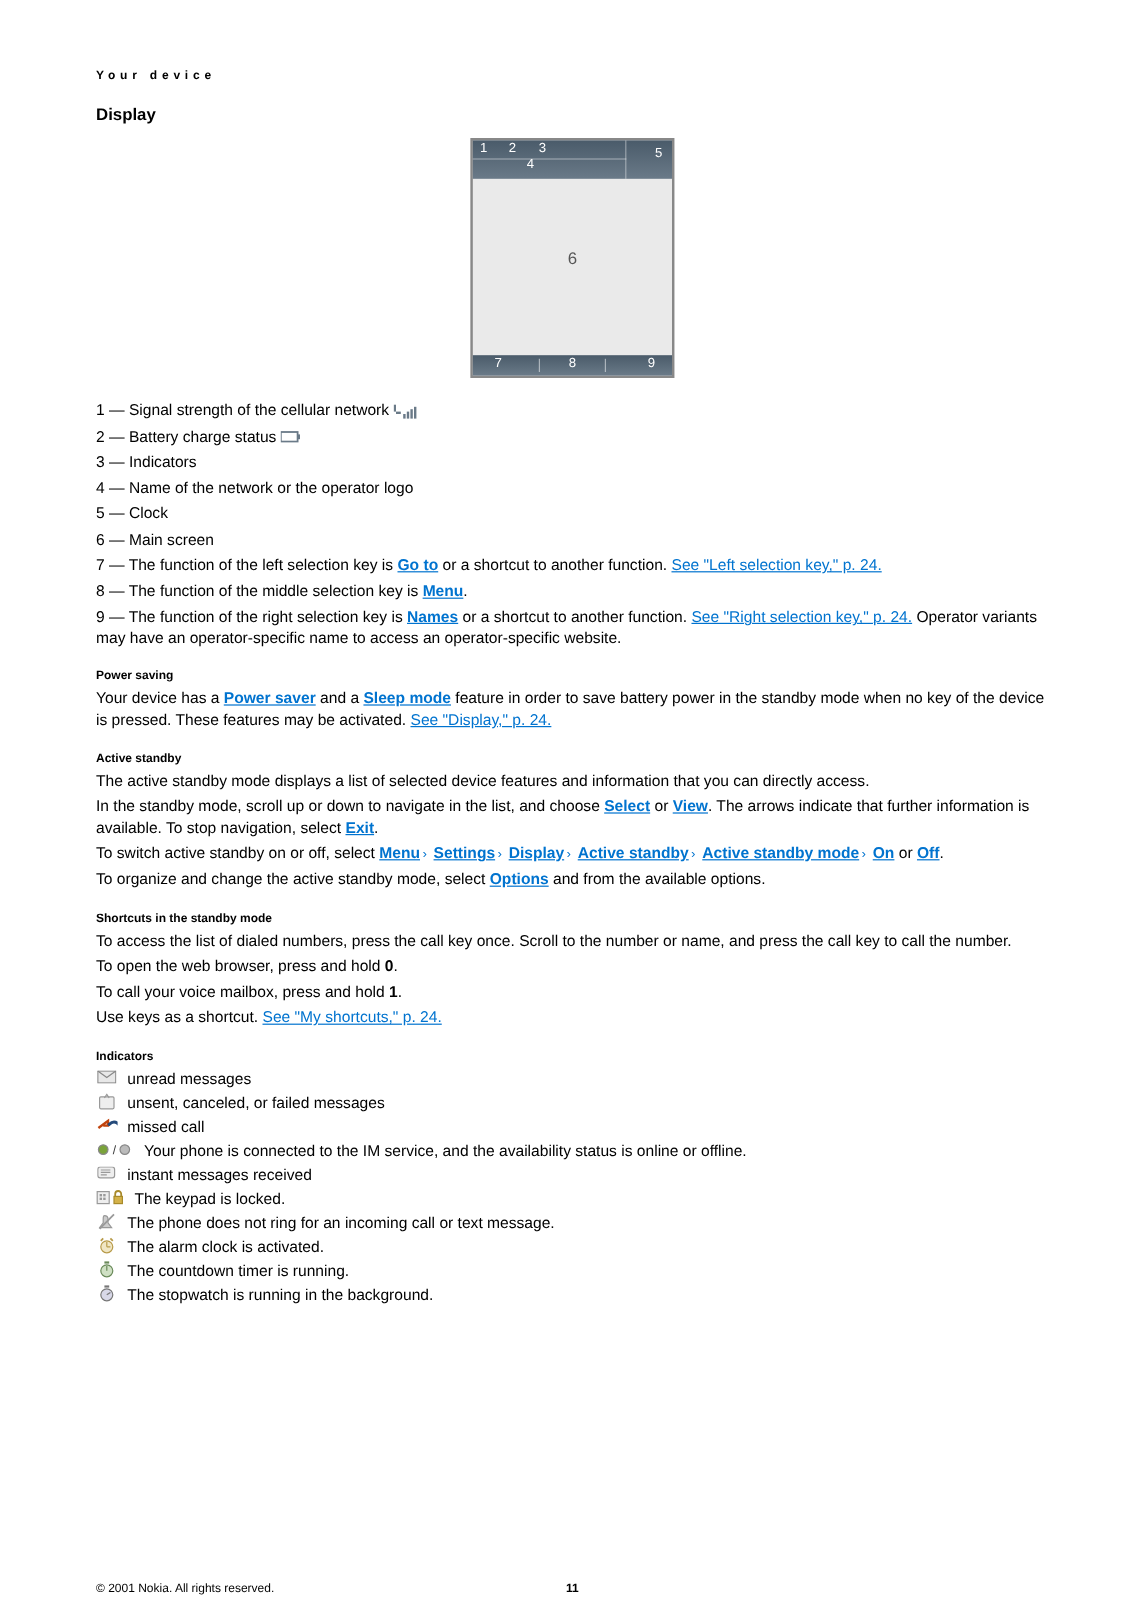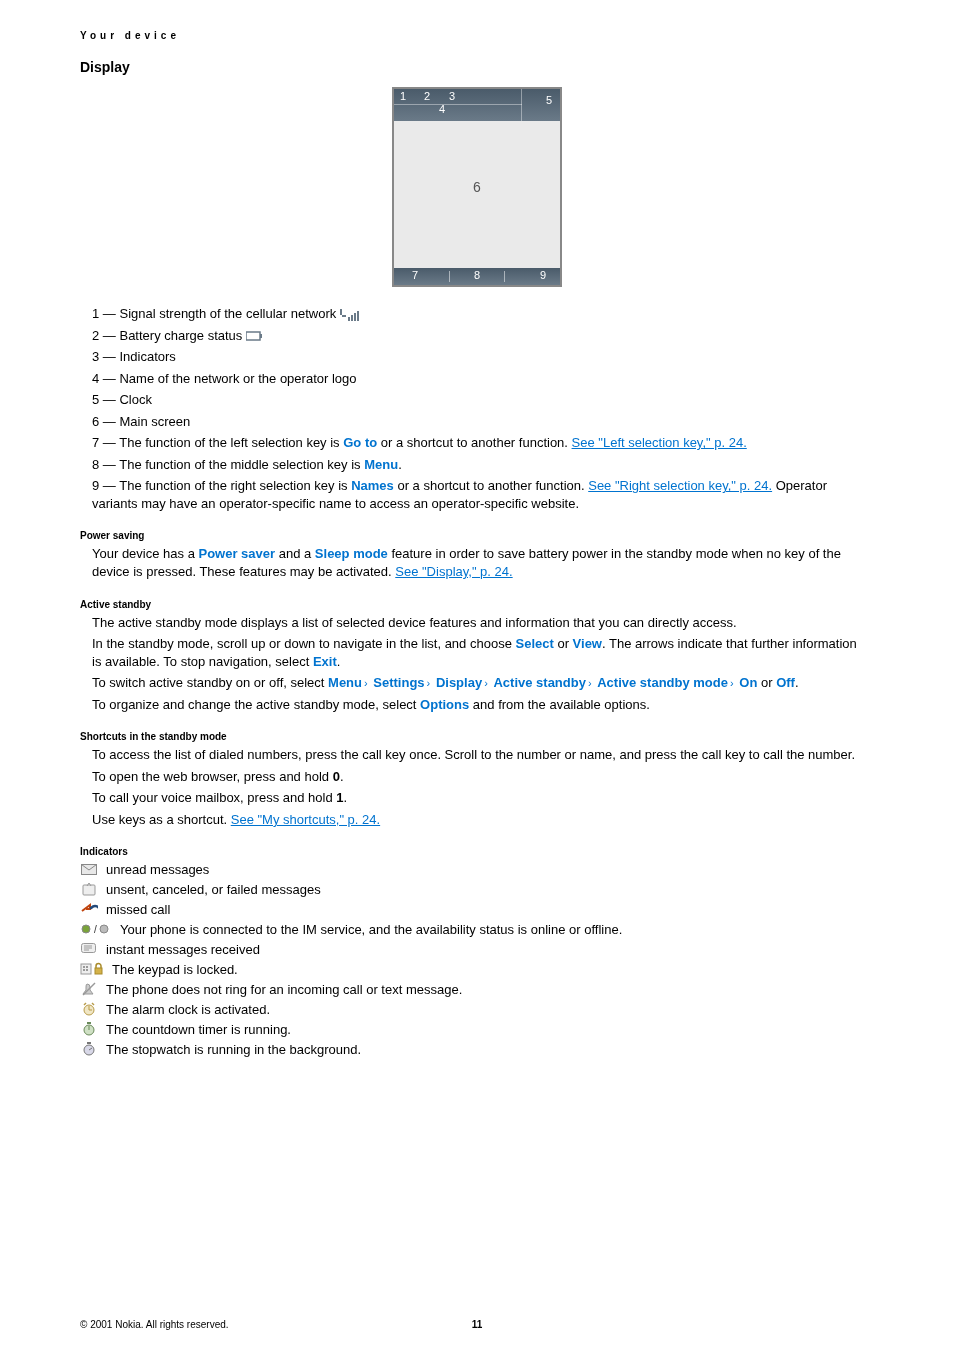--- a/index.html
+++ b/index.html
@@ -6,21 +6,21 @@
     margin: 0;
     padding: 0;
     background: #fff;
     font-family: Arial, Helvetica, sans-serif;
     color: #000;
   }
   .page {
     width: 954px;
     min-height: 1350px;
     box-sizing: border-box;
-    padding: 30px 80px 20px 80px;
+    padding: 58px 80px 20px 80px;
     position: relative;
   }
   .running-header {
     font-size: 10px;
     font-weight: bold;
     letter-spacing: 4px;
     margin-bottom: 18px;
   }
   h2.section-title {
     font-size: 14px;
@@ -69,28 +69,28 @@
     position: absolute;
     top: 50%;
     left: 50%;
     transform: translate(-50%, -50%);
     font-size: 14px;
     color: #555;
   }
   p.para {
     font-size: 13px;
     line-height: 1.35;
-    margin: 4px 12px;
+    margin: 4px 0;
   }
   h3.sub {
     font-size: 10px;
     font-weight: bold;
     margin: 18px 0 4px 0;
   }
-  .blue-bold { color: #0073cf; font-weight: bold; }
+  .blue-bold { color: #0073cf; font-weight: bold; text-decoration: underline; }
   .link-like { color: #0073cf; text-decoration: underline; }
   .indicator-row {
     display: flex;
     align-items: flex-start;
     gap: 8px;
     font-size: 13px;
     margin: 5px 0;
   }
   .indicator-row .ico {
     width: 18px;

